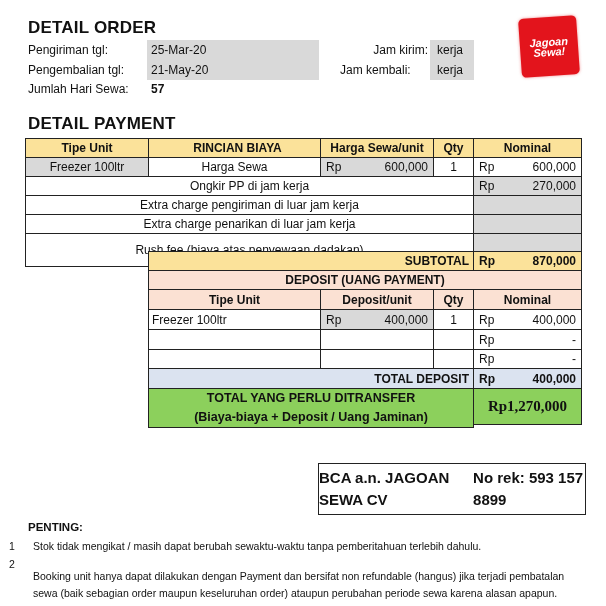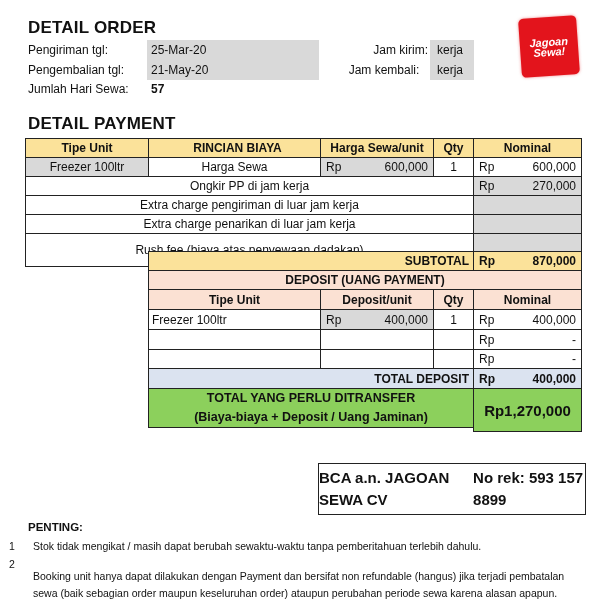--- a/index.html
+++ b/index.html
@@ -38,21 +38,21 @@
 
 <div class="abs lbl" style="left:28px;top:63px;">Pengembalian tgl:</div>
 <div class="abs lbl" style="left:151px;top:63px;">21-May-20</div>
 
 <div class="abs lbl" style="left:28px;top:82px;">Jumlah Hari Sewa:</div>
 <div class="abs lbl b" style="left:151px;top:82px;">57</div>
 
 <div class="abs lbl" style="left:355px;top:43px;width:73px;text-align:right;">Jam kirim:</div>
 <div class="abs grey" style="left:430px;top:40px;width:44px;height:40px;"></div>
 <div class="abs lbl" style="left:437px;top:43px;">kerja</div>
-<div class="abs lbl" style="left:340px;top:63px;width:88px;text-align:center;">Jam kembali:</div>
+<div class="abs lbl" style="left:340px;top:63px;width:88px;text-align:left;">Jam kembali:</div>
 <div class="abs lbl" style="left:437px;top:63px;">kerja</div>
 
 <div class="logo">
   <span>Jagoan</span>
   <span>Sewa!</span>
 </div>
 
 <div class="abs h1" style="left:28px;top:114px;">DETAIL PAYMENT</div>
 
 <div class="cell c b hdr" style="left:25px;top:138px;width:124px;height:20px;">Tipe Unit</div>
@@ -131,21 +131,21 @@
 <div class="cell r b blue" style="left:148px;top:368px;width:326px;height:21px;">TOTAL DEPOSIT</div>
 <div class="cell b blue" style="left:473px;top:368px;width:109px;height:21px;">
   <span class="rp">Rp</span>
   <span class="amt">400,000</span>
 </div>
 
 <div class="cell c b green" style="left:148px;top:388px;width:326px;height:40px;flex-direction:column;line-height:19px;font-size:12.5px;">
   <span>TOTAL YANG PERLU DITRANSFER</span>
   <span>(Biaya-biaya + Deposit / Uang Jaminan)</span>
 </div>
-<div class="cell c b green" style="left:473px;top:388px;width:109px;height:44px;font-size:15px;">Rp1,270,000</div>
+<div class="cell c b green" style="left:473px;top:388px;width:109px;height:37px;font-size:15px;font-family:Liberation Serif, serif;">Rp1,270,000</div>
 
 <div class="bank">
   <span>BCA a.n. JAGOAN SEWA CV</span>
   <span>No rek: 593 157 8899</span>
 </div>
 
 <div class="abs notes-title" style="left:28px;top:521px;">PENTING:</div>
 <div class="note" style="left:9px;top:538px;width:590px;height:17px;">
   <span class="num">1</span>
   <span class="txt">Stok tidak mengikat / masih dapat berubah sewaktu-waktu tanpa pemberitahuan terlebih dahulu.</span>

